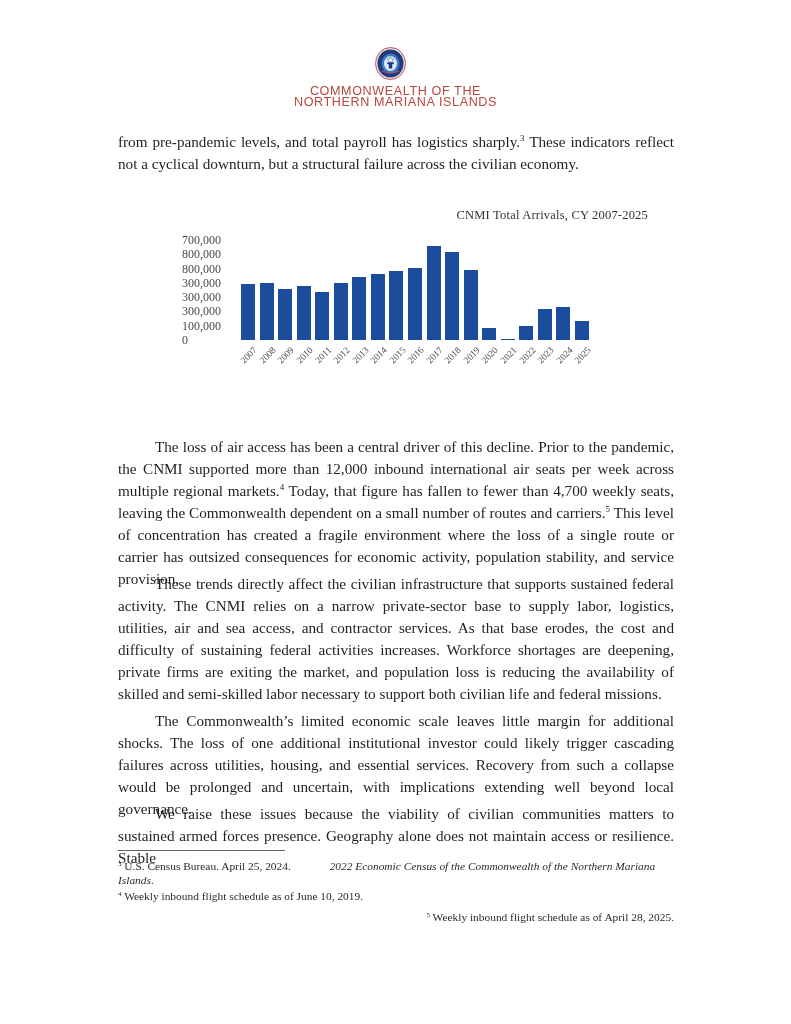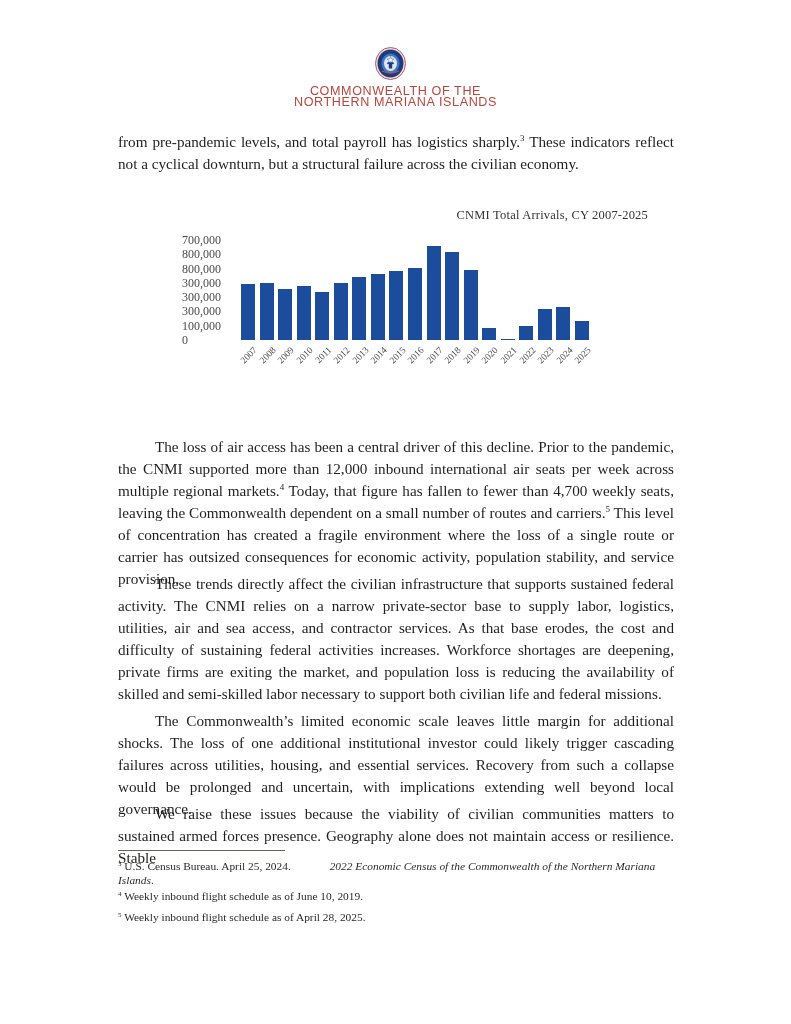--- a/index.html
+++ b/index.html
@@ -45,21 +45,21 @@
     position: absolute; left: 118px; top: 850px; width: 167px; height: 0;
     border-top: 1.2px solid #5e6a55;
   }
   .footnote {
     position: absolute; left: 118px; width: 556px; font-size: 11.4px; line-height: 13.5px;
     color: #2a2a2a;
   }
   .footnote sup { font-size: 7px; vertical-align: 4px; }
   #fn3 { top: 860px; }
   #fn4 { top: 890px; }
-  #fn5 { top: 911px; }
+  #fn5 { top: 911px; text-align: right; }
   em { font-style: italic; margin-left: 36px; }
 </style>
 </head>
 <body>
 
 <svg class="seal" viewBox="0 0 31 33">
   <ellipse cx="15.5" cy="16.5" rx="15" ry="16" fill="#e9e4ea" stroke="#c6505a" stroke-width="1"></ellipse>
   <ellipse cx="15.5" cy="16.5" rx="13" ry="14" fill="#1f3b7a"></ellipse>
   <ellipse cx="15.5" cy="16.5" rx="9" ry="10" fill="#3f78c4"></ellipse>
   <ellipse cx="15.5" cy="16.5" rx="6.5" ry="7.5" fill="#dde8f4"></ellipse>

